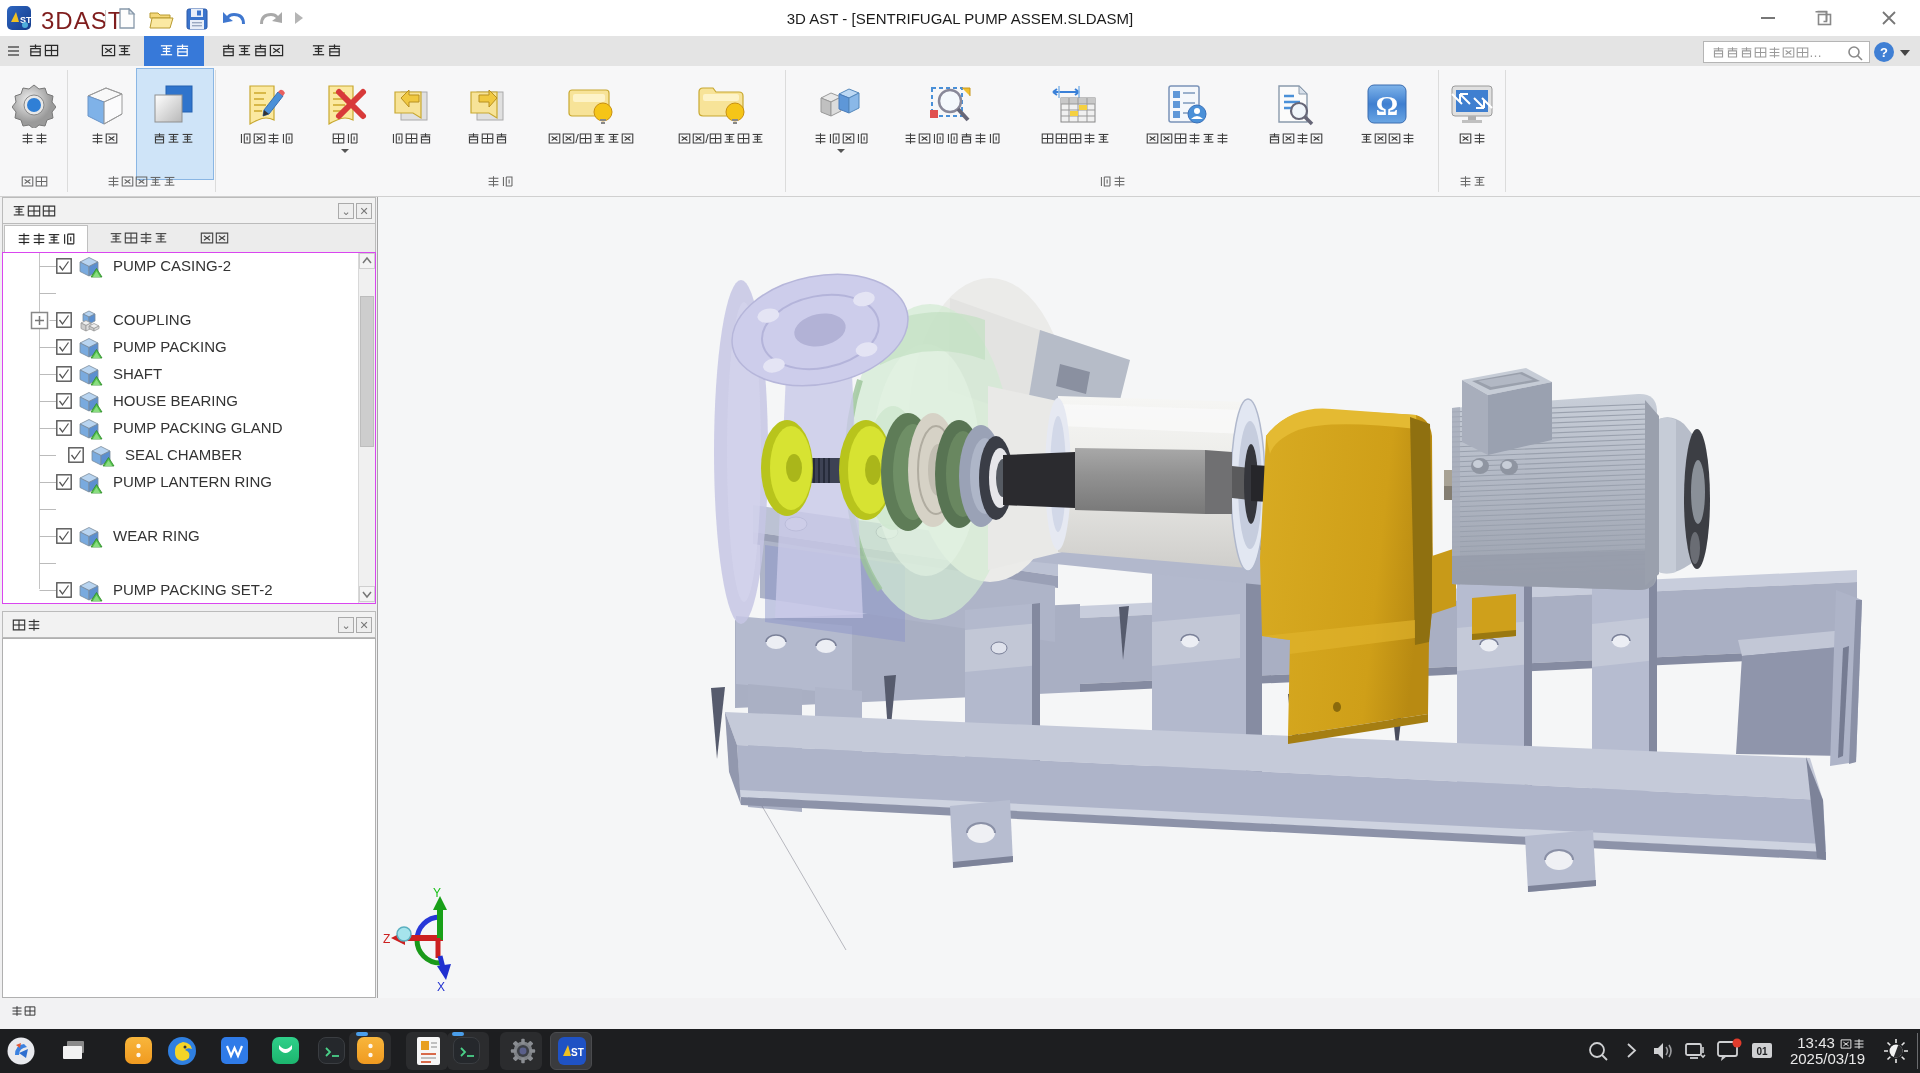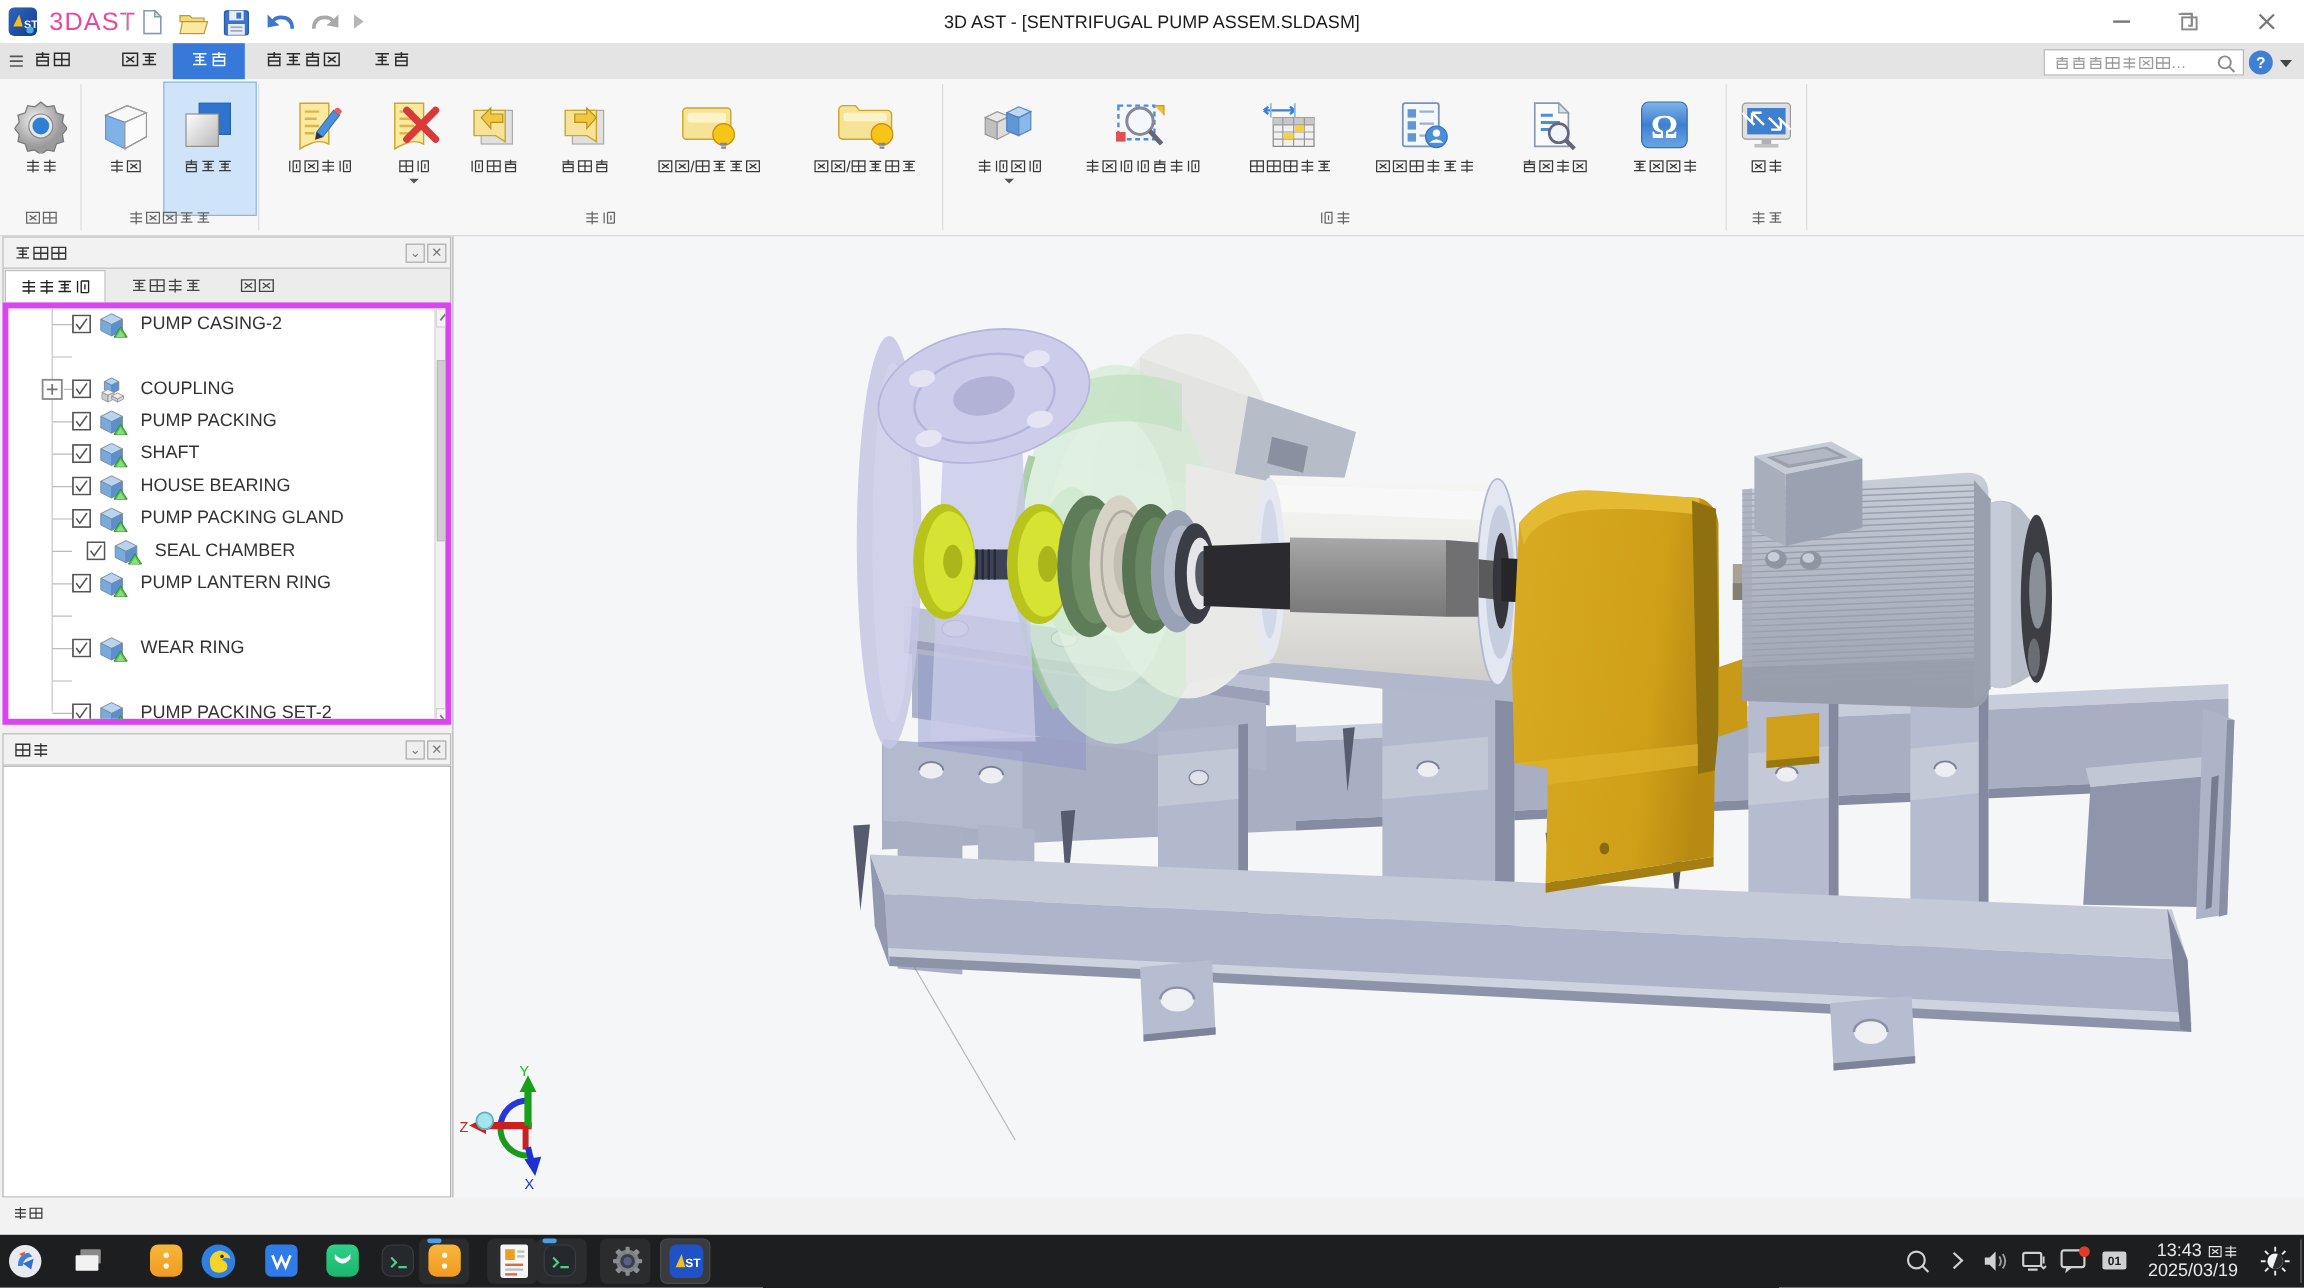--- a/index.html
+++ b/index.html
@@ -56,21 +56,21 @@
         <linearGradient id="lg" x1="0" y1="0" x2="1" y2="1">
           <stop offset="0" stop-color="#2e66c0"></stop>
           <stop offset="1" stop-color="#143c8c"></stop>
         </linearGradient>
       </defs>
   <rect x="0" y="0" width="24" height="24" rx="5" fill="url(#lg)"></rect>
   <path d="M4 16 L9 6 L12 16 Z" fill="#f0c020"></path>
   <text x="13" y="17" font-size="9" font-weight="bold" fill="#fff" font-family="Liberation Sans">ST</text>
   <circle cx="18" cy="19" r="3" fill="#58c0e8" opacity="0.85"></circle>
  </svg>
- <div class="abs" style="left:41px;top:7px;font-size:21px;color:#ec4899;letter-spacing:1px">3DAST</div>
+ <div class="abs" style="left:41px;top:7px;font-size:24px;color:#7f1d1d;letter-spacing:1px">3DAST</div>
  <div class="abs" style="left:105px;top:10px;width:1px;height:16px;background:#ccc"></div>
  <svg class="abs" style="left:117px;top:8px" width="20" height="21">
       <path d="M3 1 h9 l5 5 v14 h-14 Z" fill="#fdfdfd" stroke="#8899aa" stroke-width="1.3"></path>
       <path d="M12 1 l5 5 h-5 Z" fill="#dde4ec" stroke="#8899aa" stroke-width="1.2"></path>
     </svg>
  <svg class="abs" style="left:149px;top:9px" width="26" height="20">
       <path d="M1 4 h8 l2 2 h10 v3 h-20 Z" fill="#f5d87a" stroke="#b89a30" stroke-width="1"></path>
       <path d="M3 9 h21 l-3 10 h-20 Z" fill="#fbe9a2" stroke="#b89a30" stroke-width="1"></path>
     </svg>
  <svg class="abs" style="left:186px;top:8px" width="22" height="22">
@@ -825,21 +825,21 @@
       </svg></div>
  <div class="abs" style="left:186px;top:28px;width:56px;font-size:14px;color:#444;text-align:center;line-height:27px"><svg class="fg" style="width:14px;height:14px" viewBox="0 0 16 16">
         <path d="M1.5 2.5 H14.5 V13.5 H1.5 Z"></path>
         <path d="M4.5 5.5 L11.5 10.5"></path>
         <path d="M11.5 5.5 L4.5 10.5"></path>
       </svg><svg class="fg" style="width:14px;height:14px" viewBox="0 0 16 16">
         <path d="M1.5 2.5 H14.5 V13.5 H1.5 Z"></path>
         <path d="M4.5 5.5 L11.5 10.5"></path>
         <path d="M11.5 5.5 L4.5 10.5"></path>
       </svg></div>
- <div id="tree" class="abs" style="left:2px;top:55px;width:374px;height:352px;background:#fff;border:5px solid #d946ef;overflow:hidden">
+ <div id="tree" class="abs" style="left:2px;top:55px;width:374px;height:352px;background:#fff;border:1px solid #d946ef;overflow:hidden">
  <svg class="abs" style="left:0;top:0" width="372" height="350">
   <path d="M36.5 0 V336" stroke="#c4c4c4" stroke-width="1"></path>
   <path d="M36.5 13.5 H53 M36.5 40.5 H53 M36.5 67.5 H30 M46.5 67.5 H53 M36.5 94.5 H53 M36.5 121.5 H53 M36.5 148.5 H53 M36.5 175.5 H53 M36.5 202.5 H53 M36.5 229.5 H53 M36.5 256.5 H53 M36.5 283.5 H53 M36.5 310.5 H53 M36.5 337.5 H53" stroke="#bbb" stroke-width="1"></path>
   <rect x="28.5" y="59.5" width="16" height="16" fill="#fff" stroke="#888" stroke-width="1.5"></rect>
   <path d="M32 67.5 h9 M36.5 63 v9" stroke="#777" stroke-width="1.5"></path>
  </svg>
 <div class="tree-row" style="left:0;top:0px;width:374px">
 <svg class="abs" style="left:53px;top:5px" width="16" height="16">
           <use href="#cb"></use>
         </svg>

